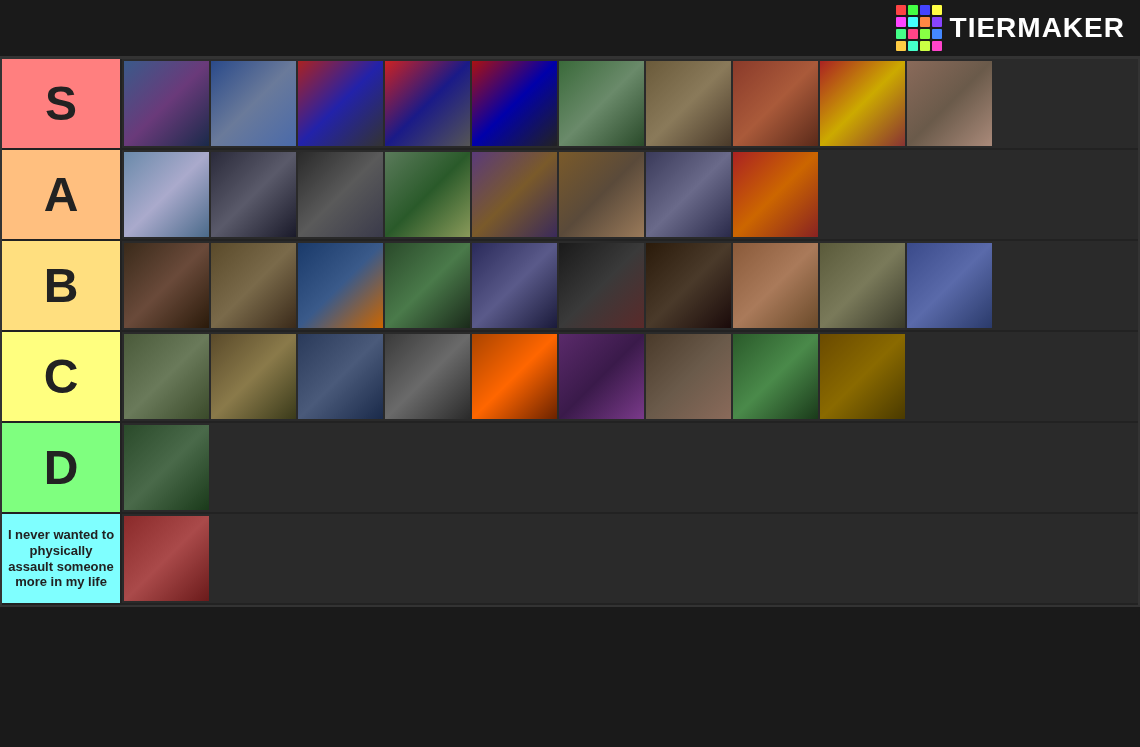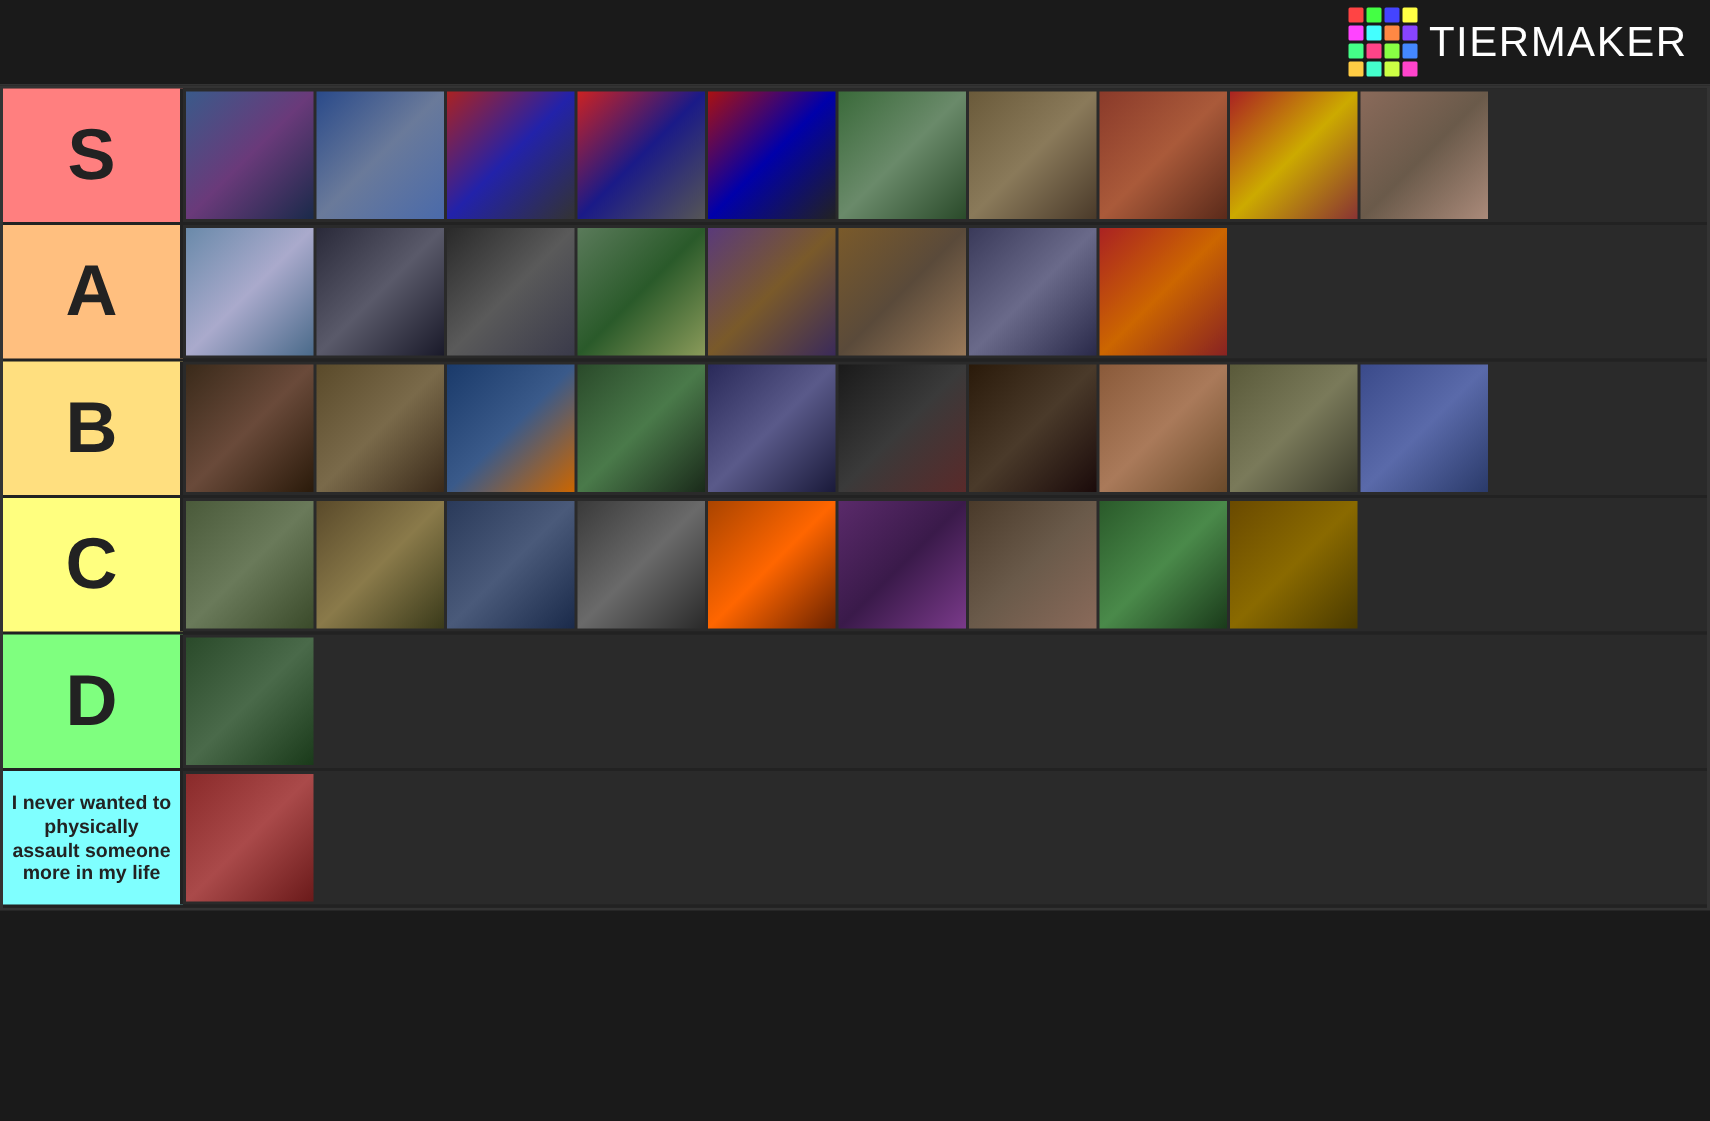--- a/index.html
+++ b/index.html
@@ -68,21 +68,21 @@
     }
 
     .logo-cell {
       width: 10px;
       height: 10px;
       border-radius: 1px;
     }
 
     .logo-text {
       font-size: 28px;
-      font-weight: normal;
+      font-weight: bold;
       color: white;
       letter-spacing: 1px;
       font-family: Arial Black, sans-serif;
       text-transform: uppercase;
       text-align: right;
     }
     
     .tier-custom { 
       background-color: #7fffff; 
       font-size: 13px;

